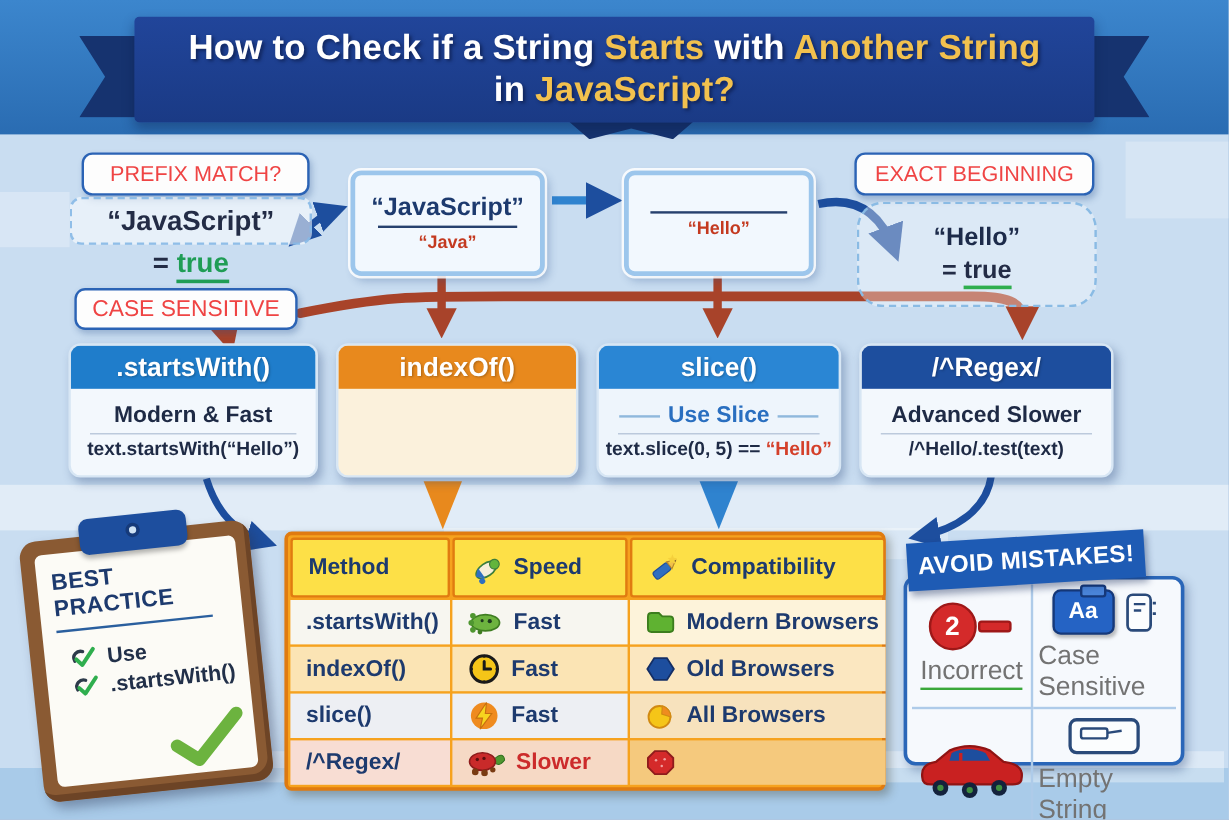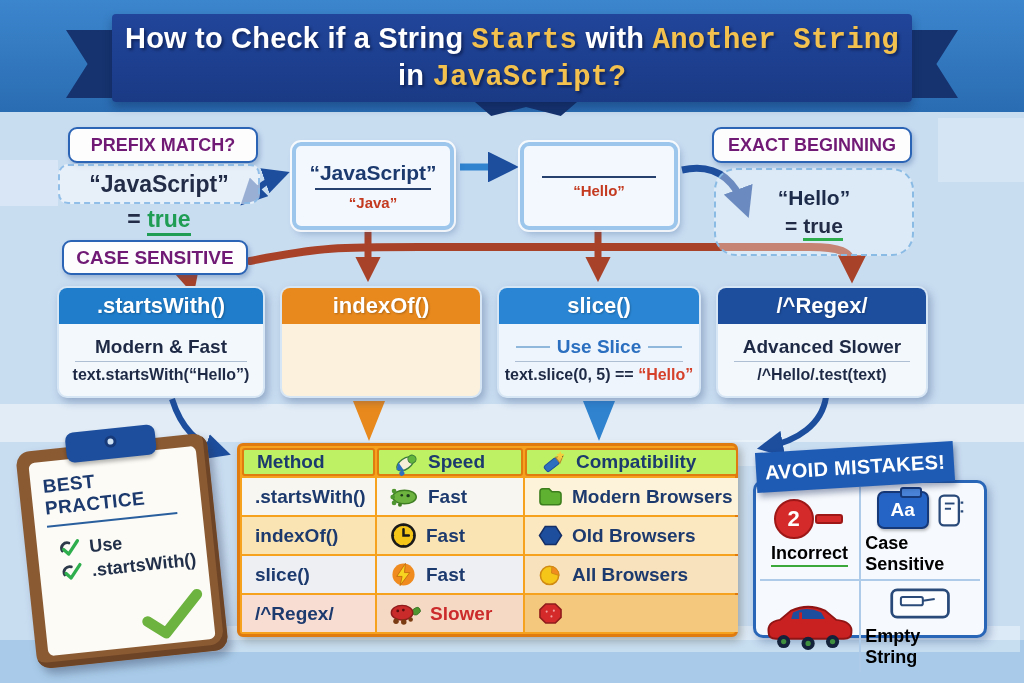--- a/index.html
+++ b/index.html
@@ -19,25 +19,25 @@
   
   .ribbon-tail{position:absolute;top:30px;width:72px;height:68px;background:#16336f;z-index:2;}
   .tail-left{left:66px;clip-path:polygon(100% 0,0 0,30% 50%,0 100%,100% 100%);}
   .tail-right{left:886px;clip-path:polygon(0 0,100% 0,70% 50%,100% 100%,0 100%);}
   .banner-fold{position:absolute;left:468px;top:96px;width:116px;height:20px;background:#16336f;z-index:2;
     clip-path:polygon(0 0,100% 0,80% 100%,50% 55%,20% 100%);}
   .banner{position:absolute;left:112px;top:14px;width:800px;height:88px;background:linear-gradient(#21459a,#1a3a85);
     border-radius:4px;box-shadow:0 5px 10px rgba(10,25,70,.35);z-index:3;display:flex;flex-direction:column;
     align-items:center;justify-content:center;gap:2px;}
   .banner-line{font-weight:bold;font-size:29px;white-space:nowrap;color:#fff;text-shadow:2px 2px 3px rgba(5,15,50,.55);letter-spacing:.2px;}
-  .yellow{color:#f2c14e;font-family:Liberation Mono, monospace;}
+  .yellow{color:#f2c14e;}
 
   
   .label-box{position:absolute;background:#fdfdfd;border:2.5px solid #2b63b5;border-radius:9px;z-index:4;
-    display:flex;align-items:center;justify-content:center;font-weight:bold;color:#701a75;
+    display:flex;align-items:center;justify-content:center;font-weight:normal;color:#ef4444;
     box-shadow:2px 3px 5px rgba(40,80,140,.3);}
   .prefix-box{left:68px;top:127px;width:190px;height:36px;font-size:18px;}
   .case-box{left:62px;top:240px;width:186px;height:35px;font-size:19px;}
   .exact-box{left:712px;top:127px;width:200px;height:36px;font-size:18px;}
 
   .prefix-value{position:absolute;left:58px;top:164px;width:202px;height:40px;z-index:4;
     background:rgba(255,255,255,.55);border:2px dashed rgba(135,185,230,.9);border-radius:10px;
     display:flex;align-items:center;justify-content:center;font-weight:bold;font-size:23px;color:#232c46;}
   .prefix-true{position:absolute;left:58px;top:206px;width:202px;z-index:4;text-align:center;
     font-weight:bold;font-size:23px;color:#232c46;}
@@ -79,21 +79,21 @@
   .red-code{color:#d4402a;}
   .card4{left:716px;width:212px;} .card4 .card-head{background:#1d4e9e;}
 
   
   .tbl{position:absolute;left:237px;top:443px;width:501px;z-index:4;border:3px solid #e07b10;border-radius:6px;
     background:#f6a21e;box-shadow:3px 4px 8px rgba(60,60,40,.35);padding:2px;}
   .tbl-row{display:grid;grid-template-columns:133px 146px 213px;gap:2px;margin-bottom:2px;}
   .tbl-row:last-child{margin-bottom:0;}
   .tbl-cell{height:37px;display:flex;align-items:center;gap:9px;padding-left:13px;font-weight:bold;
     font-size:19px;color:#1d3a6e;}
-  .tbl-head .tbl-cell{background:#bef264;border:2px solid #e07b10;border-radius:3px;height:28px;font-size:19px;}
+  .tbl-head .tbl-cell{background:#fde047;border:2px solid #e07b10;border-radius:3px;height:50px;font-size:19px;}
   .slower{color:#cc2b2b;}
   .icon{display:inline-flex;align-items:center;justify-content:center;}
 
   
   .clipboard{position:absolute;left:26px;top:442px;width:192px;height:218px;z-index:4;transform:rotate(-6deg);}
   .clip-frame{position:absolute;inset:0;background:#8a5a33;border-radius:14px;
     box-shadow:inset -4px -6px 0 #6d4426, 4px 6px 10px rgba(40,50,80,.4);}
   .clip-paper{position:absolute;inset:12px;background:#fcfbf6;border-radius:6px;padding:14px 10px 6px 12px;}
   .clip-tab{position:absolute;left:50%;top:-14px;transform:translateX(-50%);width:90px;height:30px;
     background:#1d4e9e;border-radius:8px;box-shadow:0 3px 4px rgba(0,0,0,.3);}
@@ -108,21 +108,21 @@
   .avoid-panel{position:absolute;left:753px;top:480px;width:234px;height:158px;z-index:4;background:#f6f9fd;
     border:3px solid #2a66b8;border-radius:10px;box-shadow:3px 4px 8px rgba(40,70,120,.35);padding:4px;}
   .avoid-ribbon{position:absolute;left:756px;top:447px;width:198px;height:40px;z-index:5;background:#1e5bb4;
     transform:rotate(-3.5deg);display:flex;align-items:center;justify-content:center;color:#fff;
     font-weight:bold;font-size:20px;box-shadow:2px 4px 6px rgba(10,30,80,.4);letter-spacing:.3px;}
   .avoid-grid{display:grid;grid-template-columns:46% 54%;grid-template-rows:1fr 1fr;height:100%;}
   .avoid-cell{display:flex;flex-direction:column;align-items:center;justify-content:center;gap:4px;padding:4px;}
   .ac1{border-right:2px solid #aecbe9;border-bottom:2px solid #aecbe9;}
   .ac2{border-bottom:2px solid #aecbe9;}
   .ac3{border-right:2px solid #aecbe9;}
-  .avoid-label{font-weight:bold;font-size:18px;color:#000000;}
+  .avoid-label{font-weight:normal;font-size:22px;color:#737373;}
   .ul-green{border-bottom:2.5px solid #3aa83a;padding-bottom:1px;}
   .icon-row{display:flex;align-items:center;gap:8px;}
   .key-icon{position:relative;width:72px;height:40px;}
   .key-circle{position:absolute;left:0;top:0;width:40px;height:40px;border-radius:50%;background:#d42a2a;
     border:2px solid #9e1818;display:flex;align-items:center;justify-content:center;color:#fff;
     font-weight:bold;font-size:22px;}
   .key-bar{position:absolute;left:41px;top:15px;width:28px;height:10px;background:#d42a2a;
     border:2px solid #9e1818;border-radius:3px;}
   .folder-icon{position:relative;width:52px;height:38px;background:#2563c4;border:2px solid #16397a;
     border-radius:7px;display:flex;align-items:center;justify-content:center;color:#fff;

